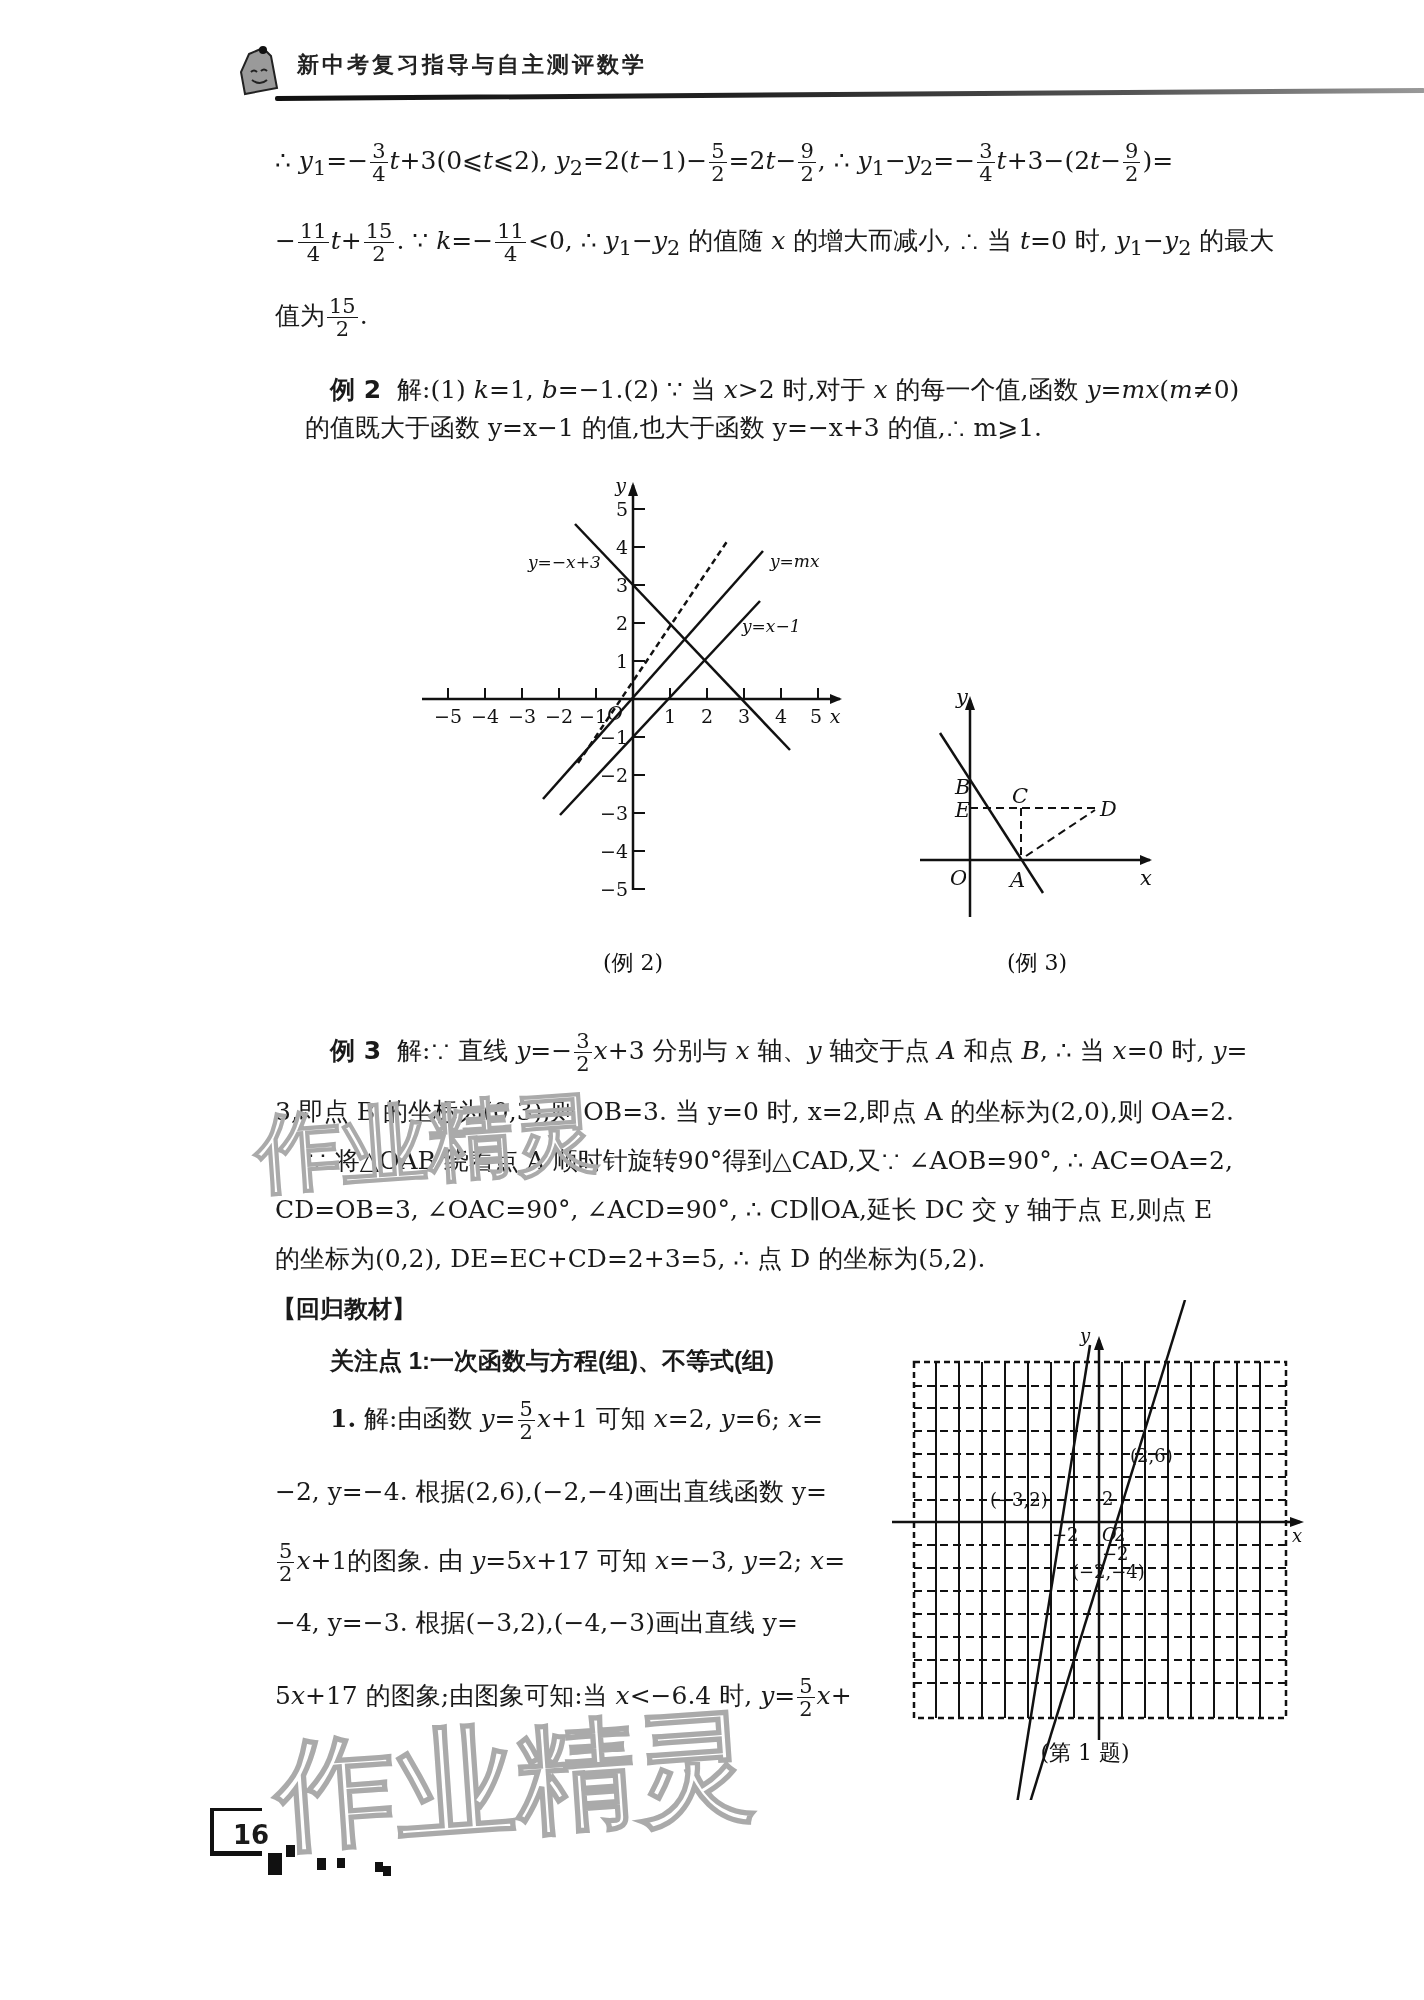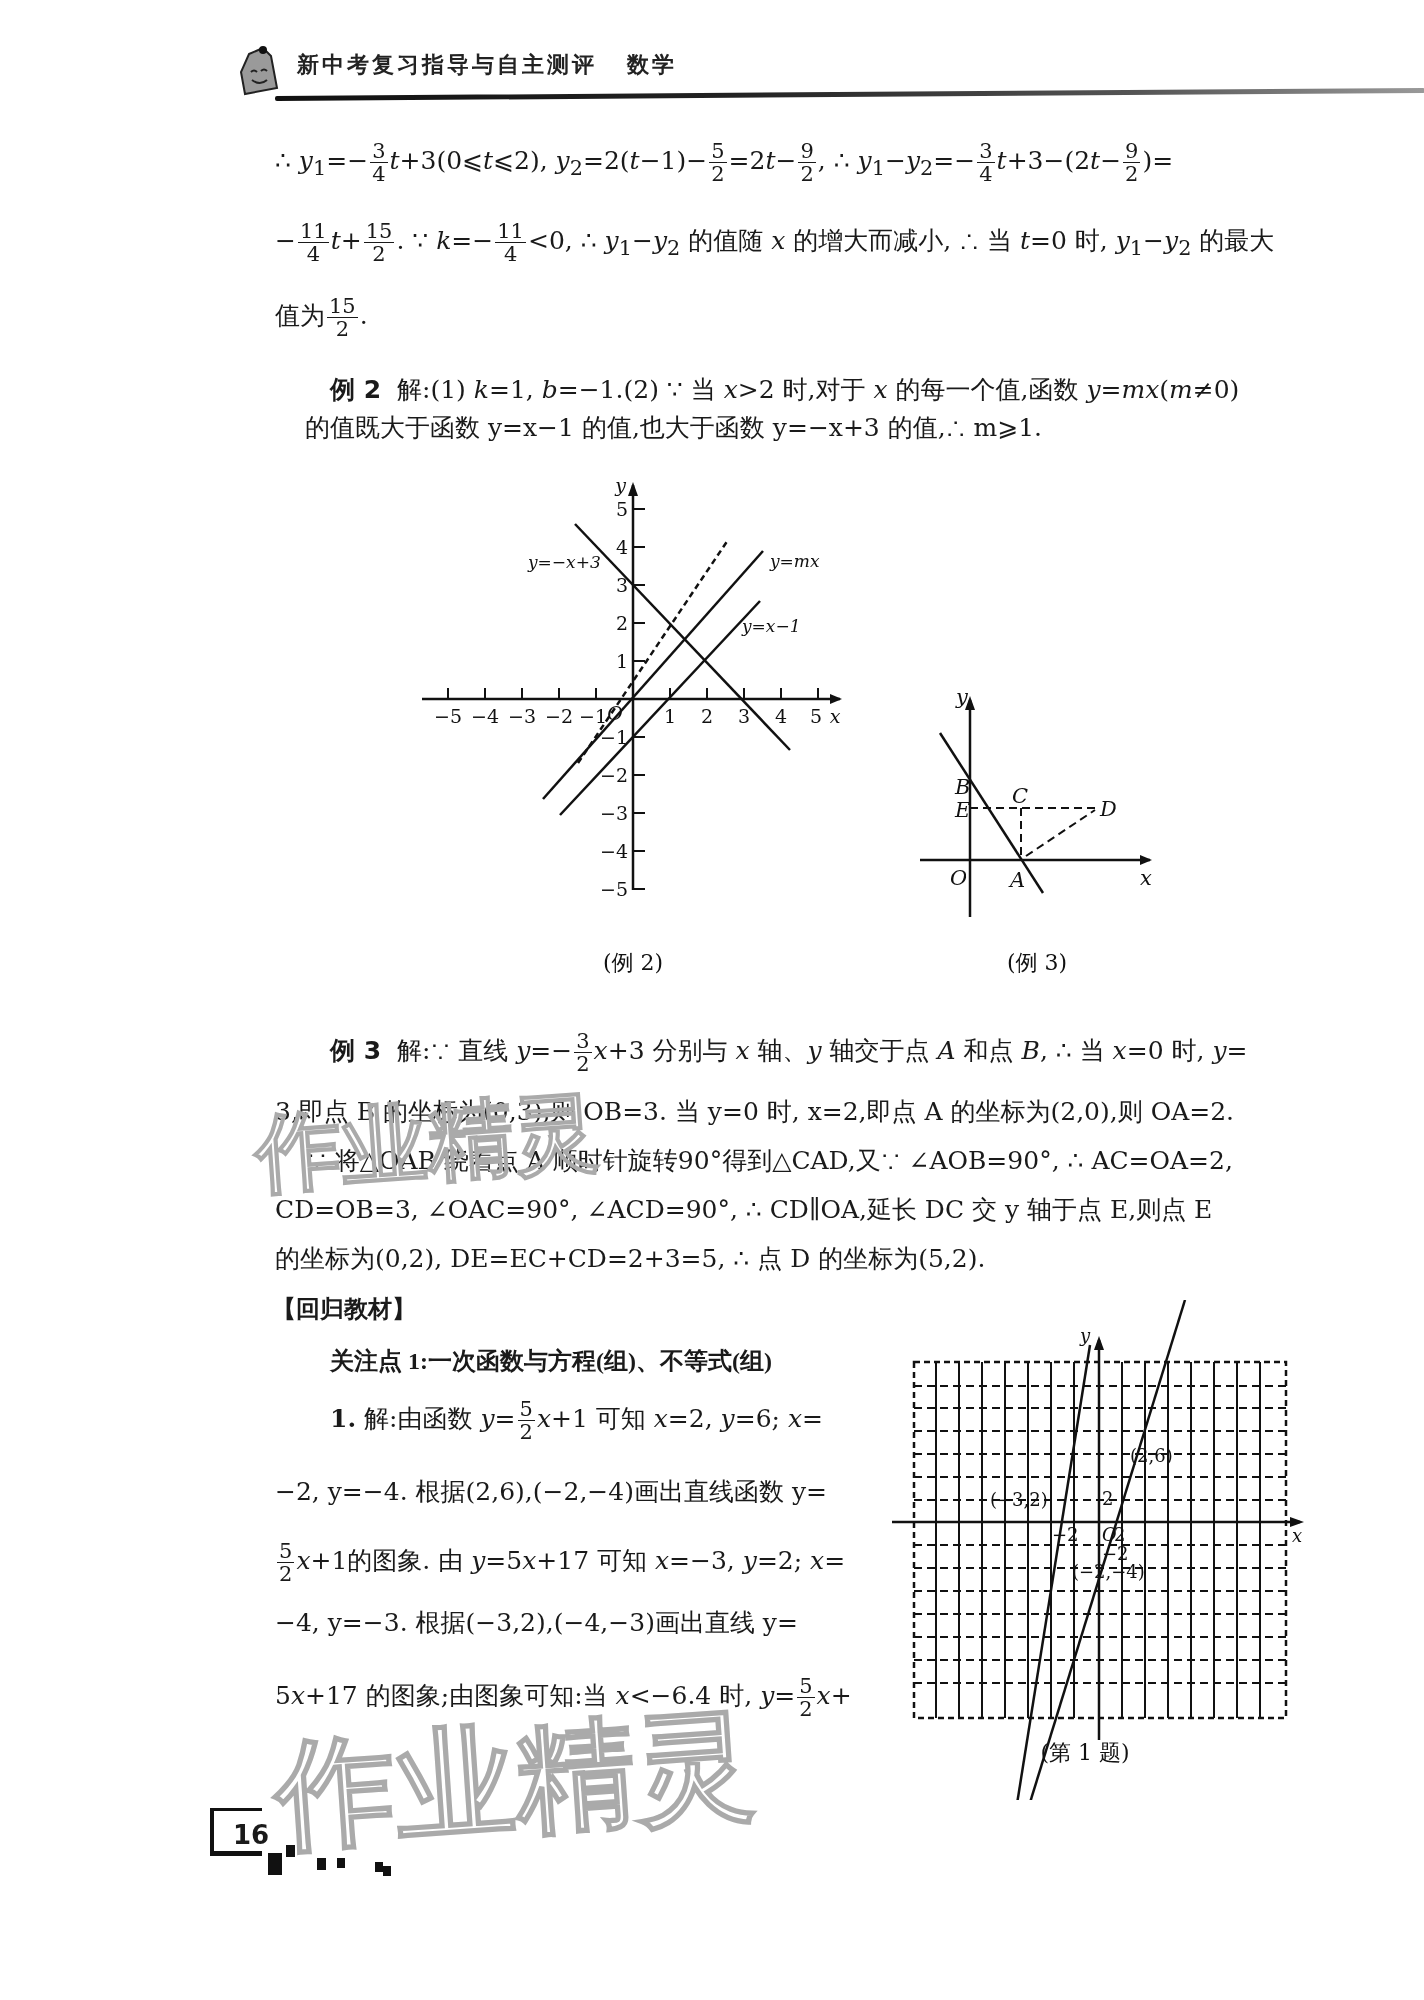--- a/index.html
+++ b/index.html
@@ -1,27 +1,27 @@
 <!DOCTYPE html>
 <html><head>
 <meta charset="utf-8">
 <style>
   html, body { margin: 0; padding: 0; background: #ffffff; }
   body { width: 1424px; height: 2000px; position: relative; overflow: hidden; font-family: "DejaVu Serif", "Liberation Serif", serif; color: #1a1a1a; }
   .header { position: absolute; left: 235px; top: 32px; width: 1189px; height: 70px; }
   .mascot { position: absolute; left: 4px; top: 12px; width: 40px; height: 52px; }
   .header-title { position: absolute; left: 62px; top: 18px; font-family: "DejaVu Sans", sans-serif; font-size: 22px; font-weight: bold; letter-spacing: 3px; color: #222; }
-  .header-subject { margin-left: 30px; }
+  .header-subject { }
   .header-rule { position: absolute; left: 40px; top: 60px; width: 1150px; height: 5px; background: linear-gradient(90deg, #111 0%, #222 40%, #555 75%, #999 100%); border-radius: 2px; transform: skewY(-0.4deg); }
   .text { position: absolute; font-size: 25px; line-height: 30px; white-space: nowrap; }
   .frac { display: inline-block; vertical-align: middle; text-align: center; font-size: 21px; line-height: 22px; margin: 0 2px; }
   .frac .num { display: block; border-bottom: 1.5px solid #1a1a1a; padding: 0 2px; }
   .frac .den { display: block; padding: 0 2px; }
   .bold { font-weight: bold; font-family: "DejaVu Sans", sans-serif; }
-  .section-title { position: absolute; font-family: Liberation Serif, serif; font-weight: bold; font-size: 24px; }
+  .section-title { position: absolute; font-family: Liberation Sans, sans-serif; font-weight: bold; font-size: 24px; }
   svg text { font-family: "DejaVu Serif", serif; }
   .page-num { position: absolute; left: 210px; top: 1808px; width: 52px; height: 48px; border-left: 4px solid #111; border-top: 3px solid #111; border-bottom: 5px solid #111; font-family: "DejaVu Sans", sans-serif; font-weight: bold; font-size: 26px; line-height: 48px; padding-left: 19px; box-sizing: border-box; }
   .squares span { position: absolute; background: #111; }
   .watermark { position: absolute; font-family: "DejaVu Sans", sans-serif; font-weight: bold; color: transparent; -webkit-text-stroke: 1.5px #aaa; transform: rotate(-4deg); }
 </style>
 </head>
 <body>
 
 <div class="header">
   <svg class="mascot" viewBox="0 0 40 52">

